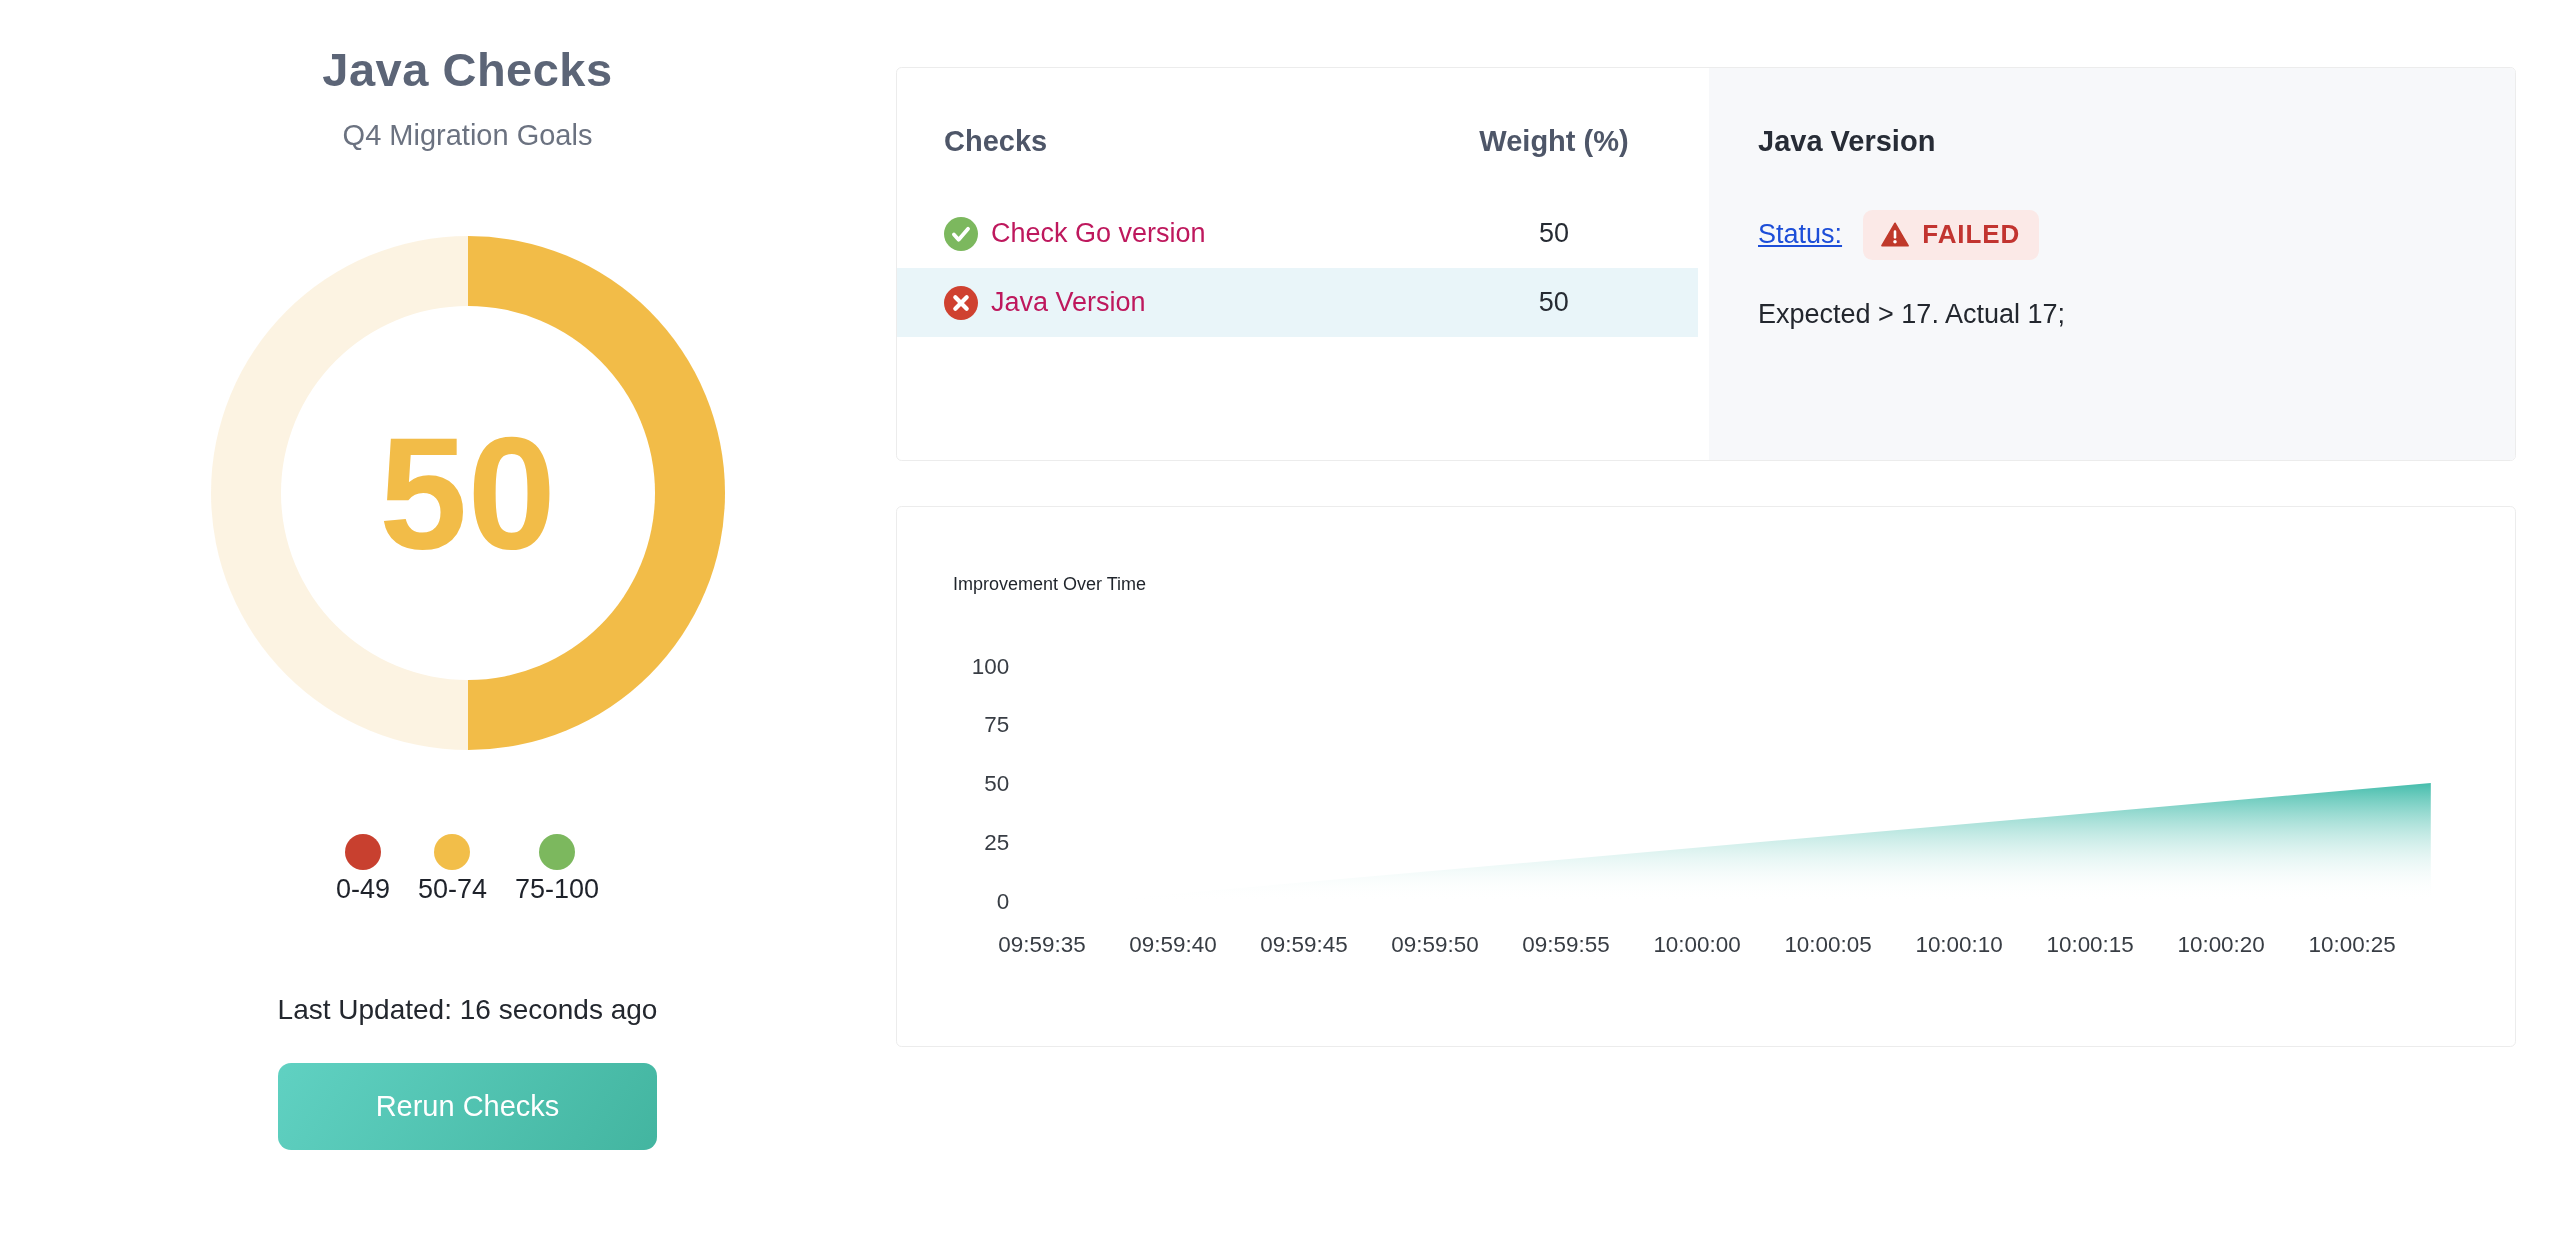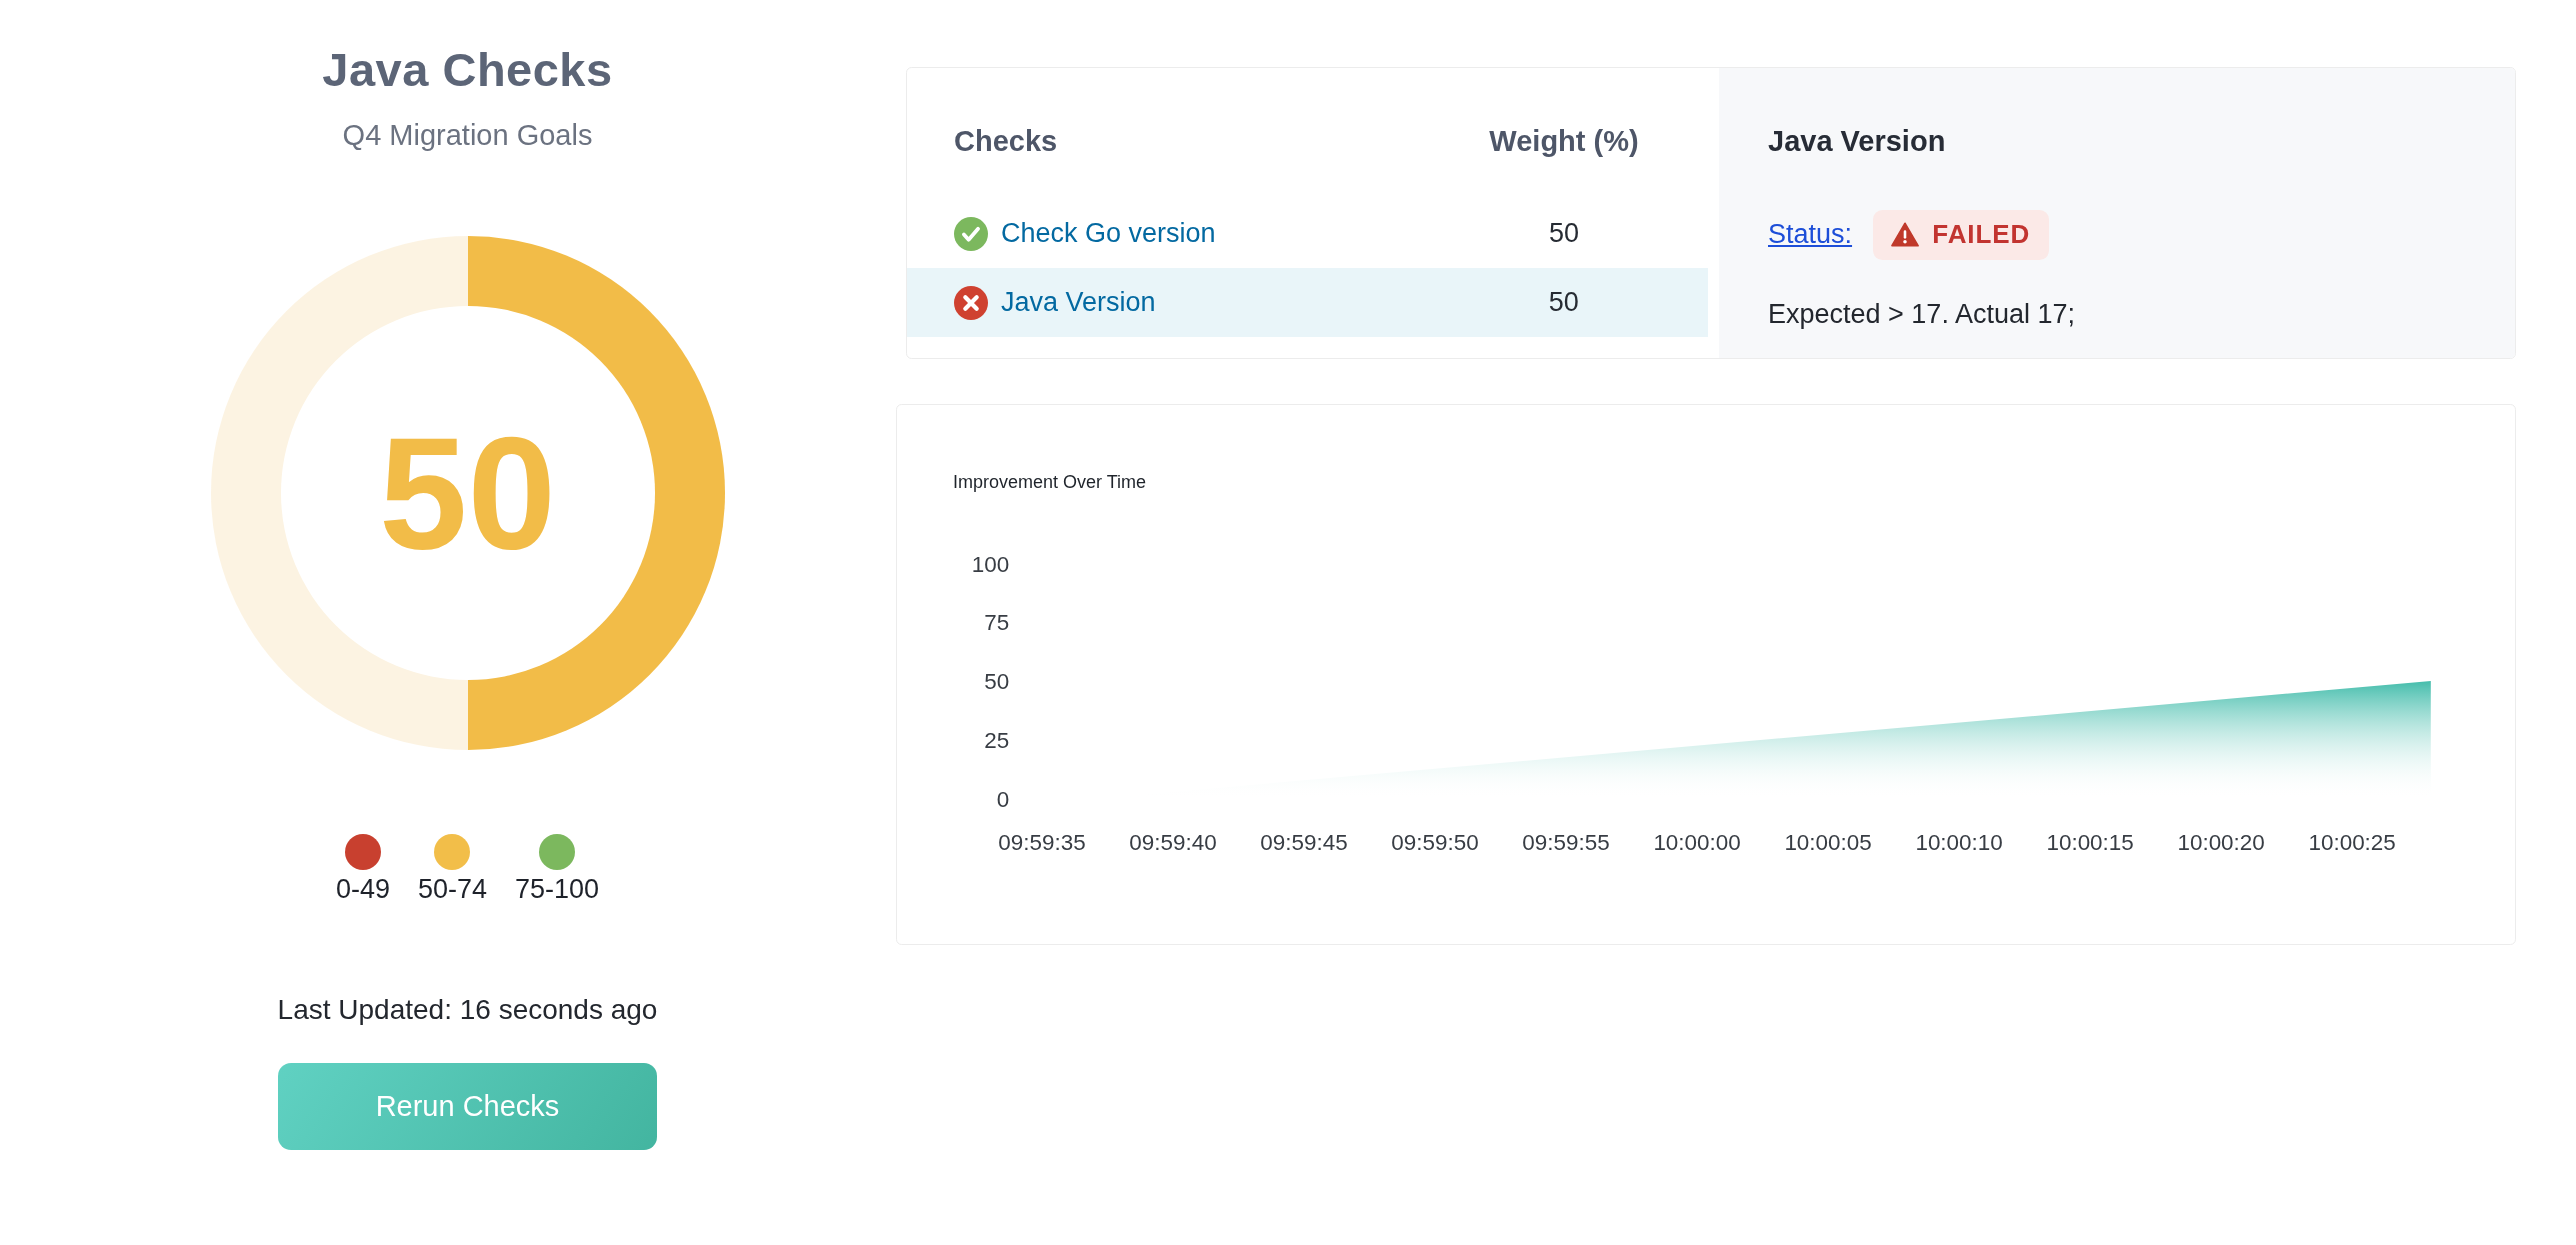--- a/index.html
+++ b/index.html
@@ -42,32 +42,32 @@
   .legend{margin-top:84px;display:flex;justify-content:center;gap:28px;}
   .legend-item{display:flex;align-items:center;gap:3.7px;font-size:27px;color:#1E222A;flex-direction:column;}
   .legend-dot{width:36px;height:36px;border-radius:50%;flex:none;}
   .last-updated{margin-top:89px;font-size:28px;color:var(--text-dark);}
   .rerun-btn{display:block;margin:37px auto 0;width:379px;height:87px;border:none;border-radius:13px;
              background:linear-gradient(125deg,var(--btn-teal-from) 0%,var(--btn-teal-to) 100%);
              color:#fff;font-size:29px;font-weight:500;font-family:inherit;cursor:pointer;}
   
   .right-col{position:absolute;left:896px;top:67px;width:1620px;}
   .card{border:1.9px solid var(--card-border);border-radius:5.6px;background:#fff;}
-  .checks-card{height:292px;display:flex;overflow:hidden;margin-left:10px;}
+  .checks-card{height:394px;display:flex;overflow:hidden;}
   .table-section{width:812px;flex:none;padding-top:57px;}
   .table-header{display:flex;justify-content:space-between;align-items:center;padding:0 52px 0 47px;}
   .table-header .col-label{font-size:29px;font-weight:700;color:var(--header-slate);}
   .table-header .col-weight{width:206px;text-align:center;}
   .rows{margin-top:41px;}
   .check-row{height:69px;display:flex;align-items:center;justify-content:space-between;
              padding:0 52px 0 47px;cursor:pointer;}
   .check-row.highlighted{background:var(--row-highlight);margin-right:11.2px;padding-right:41px;}
   .row-left{display:flex;align-items:center;gap:13px;}
   .row-left .icon{width:34px;height:34px;flex:none;display:block;}
-  .check-name{font-size:27px;color:#0369a1;}
+  .check-name{font-size:27px;color:#be185d;}
   .check-weight{width:206px;text-align:center;font-size:27px;color:#262B33;}
   .detail-section{flex:1;background:var(--panel-bg);padding:57px 37px 0 49px;}
   .detail-title{font-size:29px;font-weight:700;color:#272C36;}
   .status-row{margin-top:52px;display:flex;align-items:center;gap:20.6px;}
   .status-label{font-size:27px;color:#1d4ed8;text-decoration:underline;}
   .failed-badge{display:inline-flex;align-items:center;gap:13px;background:var(--badge-bg);
                 border-radius:9.4px;padding:9.4px 18.7px;}
   .failed-badge .badge-text{font-size:26px;font-weight:700;color:var(--badge-red);letter-spacing:0.9px;}
   .detail-message{margin-top:39px;font-size:27px;color:var(--text-dark);}
   

